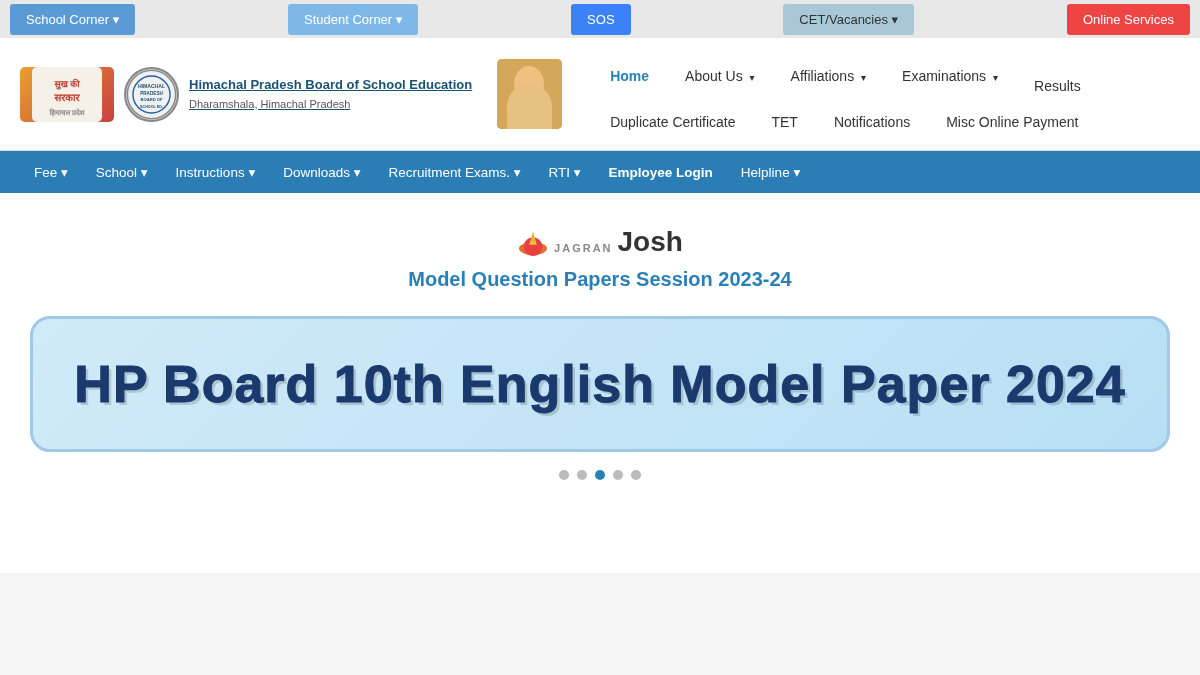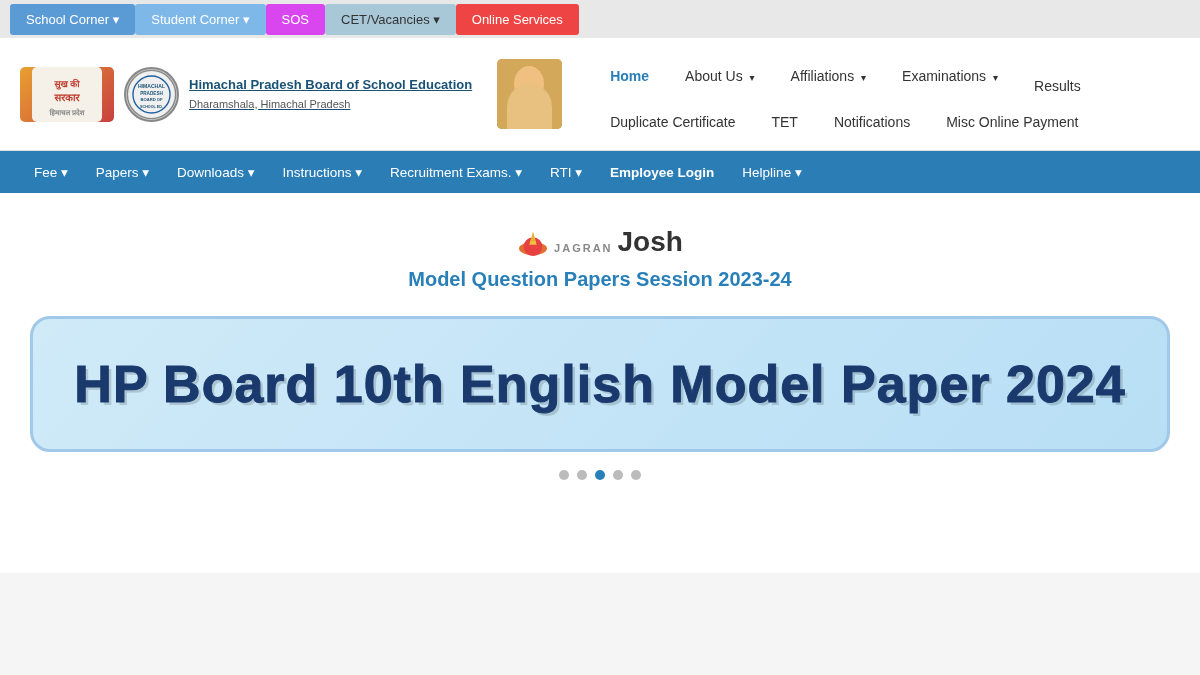--- a/index.html
+++ b/index.html
@@ -2,36 +2,36 @@
 <html><head>
   <meta charset="utf-8">
   <style>
     * { margin: 0; padding: 0; box-sizing: border-box; }
     body { font-family: Arial, sans-serif; background: #f5f5f5; width: 1200px; overflow-x: hidden; }
 
     
     .top-nav {
       background: #e8e8e8;
       display: flex;
-      justify-content: flex-start;
+      justify-content: space-between;
       align-items: center;
       padding: 0 10px;
       height: 38px;
     }
     .top-nav-item {
       padding: 8px 16px;
       font-size: 13px;
       font-weight: 500;
       cursor: pointer;
       color: #333;
       border-radius: 3px;
     }
     .top-nav-item.school { background: #5b9bd5; color: white; }
     .top-nav-item.student { background: #7db8e8; color: white; }
-    .top-nav-item.sos { background: #d946ef; color: white; }
+    .top-nav-item.sos { background: #3b82f6; color: white; }
     .top-nav-item.cet { background: #a8c8d8; color: #333; }
     .top-nav-item.online { background: #ef4444; color: white; }
 
     
     .header {
       background: white;
       display: flex;
       align-items: stretch;
       padding: 10px 20px;
       border-bottom: 1px solid #ddd;
@@ -261,23 +261,23 @@
       <div class="main-nav-item">Duplicate Certificate</div>
       <div class="main-nav-item">TET</div>
       <div class="main-nav-item">Notifications</div>
       <div class="main-nav-item">Misc Online Payment</div>
     </div>
   </div>
 </div>
 
 <div class="second-nav">
   <div class="second-nav-item">Fee ▾</div>
-  <div class="second-nav-item">Papers ▾</div>
+  <div class="second-nav-item">School ▾</div>
+  <div class="second-nav-item">Instructions ▾</div>
   <div class="second-nav-item">Downloads ▾</div>
-  <div class="second-nav-item">Instructions ▾</div>
   <div class="second-nav-item">Recruitment Exams. ▾</div>
   <div class="second-nav-item">RTI ▾</div>
   <div class="second-nav-item employee">Employee Login</div>
   <div class="second-nav-item">Helpline ▾</div>
 </div>
 
 <div class="content">
   
   <div class="jagran-josh-logo">
     <div class="josh-hat">

